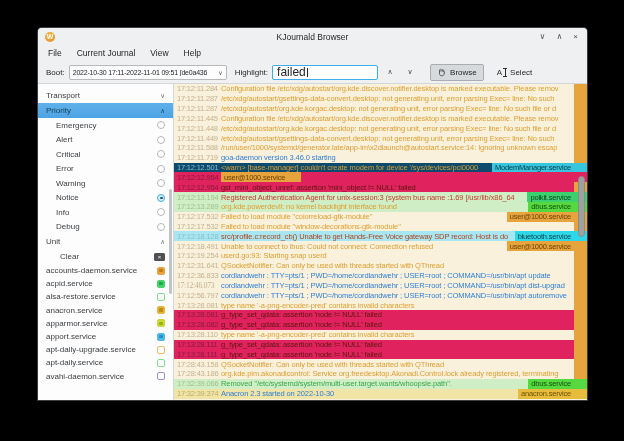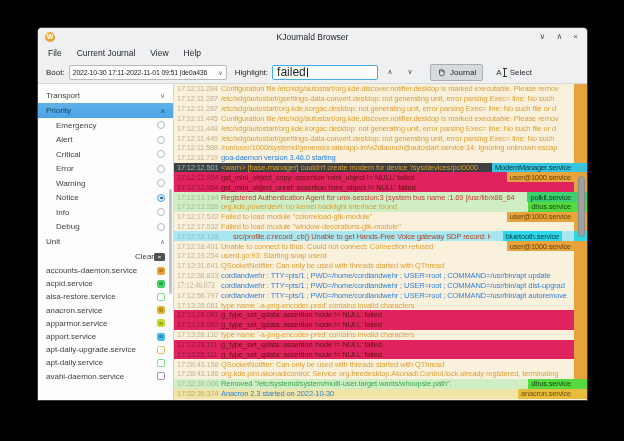--- a/index.html
+++ b/index.html
@@ -59,21 +59,21 @@
               padding:0 8px; }
   .sec { height:15px; justify-content:space-between; }
   .sec .chev { font-size:6.5px; color:#6a6e72; }
   .sec.selected { background:linear-gradient(#5fb1ea,#4da3e4); color:#17405c; }
   .sec.selected .chev { color:#17405c; }
   .prio { height:14.5px; padding-left:18px; justify-content:space-between; }
   .radio { width:8px; height:8px; border-radius:50%; border:1px solid #b4b8bb; background:#fff; }
   .radio.on { border-color:#3daee9; background:#d9edf9; position:relative; }
   .radio.on::after { content:""; position:absolute; left:2px; top:2px; width:2.5px;
                      height:2.5px; border-radius:50%; background:#17577c; }
-  .clear-row { height:15px; padding-left:12px; justify-content:flex-end; }
+  .clear-row { height:15px; padding-left:22px; justify-content:space-between; }
   .clear-icon { width:11px; height:8px; background:#4d5156; border-radius:1.5px;
                 color:#fff; font-size:6px; line-height:8px; text-align:center; }
   .unit-row { height:13.2px; justify-content:space-between; }
   .unit-row .lbl { white-space:nowrap; overflow:hidden; }
   .cbx { width:8px; height:8px; border-radius:2px; border:1.2px solid; background:#fff;
          position:relative; flex:none; }
   .cbx.on::after { content:""; position:absolute; left:1.3px; top:1.3px; right:1.3px;
                    bottom:1.3px; border-radius:1px; }
   .side-thumb { position:absolute; right:1px; top:105px; width:3px; height:105px;
                 background:#c2c5c7; border-radius:1.5px; }
@@ -122,21 +122,21 @@
     <div class="hl-input">
       <span class="val">failed</span>
         <span class="caret"></span>
     </div>
     <div class="nav-btn">∧</div>
     <div class="nav-btn">∨</div>
     <div class="browse-btn">
       <svg class="hand-icon" viewBox="0 0 12 12" fill="none" stroke="#3f4347" stroke-width="1">
         <path d="M3 6 V3.2 M4.7 5.5 V2.2 M6.4 5.5 V2.6 M8.1 6 V3.4 M3 6 v2 c0 1.6 1.2 2.6 2.8 2.6 c1.6 0 2.6 -1 2.8 -2.4 L9 6.4 c0.1-0.8-1-1-1.2-0.2"></path>
       </svg>
-      <span>Journal</span>
+      <span>Browse</span>
     </div>
     <div class="select-btn">
       <span class="abeam">
         <span class="a">A</span>
           <span class="ibeam"></span>
       </span>
       <span>Select</span>
     </div>
   </div>
 
@@ -278,29 +278,28 @@
           <div class="log-row" style="background: rgb(250, 241, 221);">
             <span class="ts" style="color: rgb(194, 178, 142);">17:12:11.588</span>
             <span class="msg" style="color: rgb(220, 159, 49);">/run/user/1000/systemd/generator.late/app-im\x2dlaunch@autostart.service:14: Ignoring unknown escap</span>
             <span class="strip" style="background: rgb(231, 163, 60);"></span>
           </div>
           <div class="log-row" style="background: rgb(250, 241, 221);">
             <span class="ts" style="color: rgb(194, 178, 142);">17:12:11.719</span>
             <span class="msg" style="color: rgb(47, 127, 216);">goa-daemon version 3.46.0 starting</span>
             <span class="strip" style="background: rgb(231, 163, 60);"></span>
           </div>
-          <div class="log-row" style="background: #404040;">
+          <div class="log-row" style="background: #0c4a6e;">
             <span class="ts" style="color: rgb(131, 191, 203);">17:12:12.501</span>
             <span class="msg" style="color: rgb(220, 159, 49);">&lt;warn&gt;  [base-manager] couldn't create modem for device '/sys/devices/pci0000</span>
             <span class="chip" style="background: rgb(56, 198, 223); color: rgb(8, 58, 70);">ModemManager.service</span>
             <span class="strip" style="background: rgb(56, 198, 223);"></span>
           </div>
           <div class="log-row" style="background: rgb(224, 35, 95);">
             <span class="ts" style="color: rgb(138, 26, 62);">17:12:12.954</span>
-            <span class="msg" style="color: rgb(95, 21, 12);">gst_mini_object_copy: assertion 'mini_object != NULL' failed</span>
             <span class="chip" style="background: rgb(231, 163, 60); color: rgb(107, 68, 8);">user@1000.service</span>
             <span class="strip" style="background: rgb(231, 163, 60);"></span>
           </div>
           <div class="log-row" style="background: rgb(224, 35, 95);">
             <span class="ts" style="color: rgb(138, 26, 62);">17:12:12.954</span>
             <span class="msg" style="color: rgb(95, 21, 12);">gst_mini_object_unref: assertion 'mini_object != NULL' failed</span>
             <span class="strip" style="background: rgb(231, 163, 60);"></span>
           </div>
           <div class="log-row" style="background: rgb(207, 238, 198);">
             <span class="ts" style="color: rgb(160, 193, 142);">17:12:13.194</span>
@@ -318,21 +317,21 @@
             <span class="ts" style="color: rgb(194, 178, 142);">17:12:17.532</span>
             <span class="msg" style="color: rgb(220, 159, 49);">Failed to load module "colorreload-gtk-module"</span>
             <span class="chip" style="background: rgb(231, 163, 60); color: rgb(107, 68, 8);">user@1000.service</span>
             <span class="strip" style="background: rgb(231, 163, 60);"></span>
           </div>
           <div class="log-row" style="background: rgb(250, 241, 221);">
             <span class="ts" style="color: rgb(194, 178, 142);">17:12:17.532</span>
             <span class="msg" style="color: rgb(220, 159, 49);">Failed to load module "window-decorations-gtk-module"</span>
             <span class="strip" style="background: rgb(231, 163, 60);"></span>
           </div>
-          <div class="log-row" style="background: rgb(168, 231, 242); gap: 12px;">
+          <div class="log-row" style="background: rgb(168, 231, 242);">
             <span class="ts" style="color: rgb(131, 191, 203);">17:12:18.128</span>
             <span class="msg" style="color: rgb(173, 66, 29);">src/profile.c:record_cb() Unable to get Hands-Free Voice gateway SDP record: Host is do</span>
             <span class="chip" style="background: rgb(46, 215, 232); color: rgb(7, 68, 76);">bluetooth.service</span>
             <span class="strip" style="background: rgb(46, 215, 232);"></span>
           </div>
           <div class="log-row" style="background: rgb(250, 241, 221);">
             <span class="ts" style="color: rgb(194, 178, 142);">17:12:18.491</span>
             <span class="msg" style="color: rgb(220, 159, 49);">Unable to connect to ibus: Could not connect: Connection refused</span>
             <span class="chip" style="background: rgb(231, 163, 60); color: rgb(107, 68, 8);">user@1000.service</span>
             <span class="strip" style="background: rgb(231, 163, 60);"></span>

